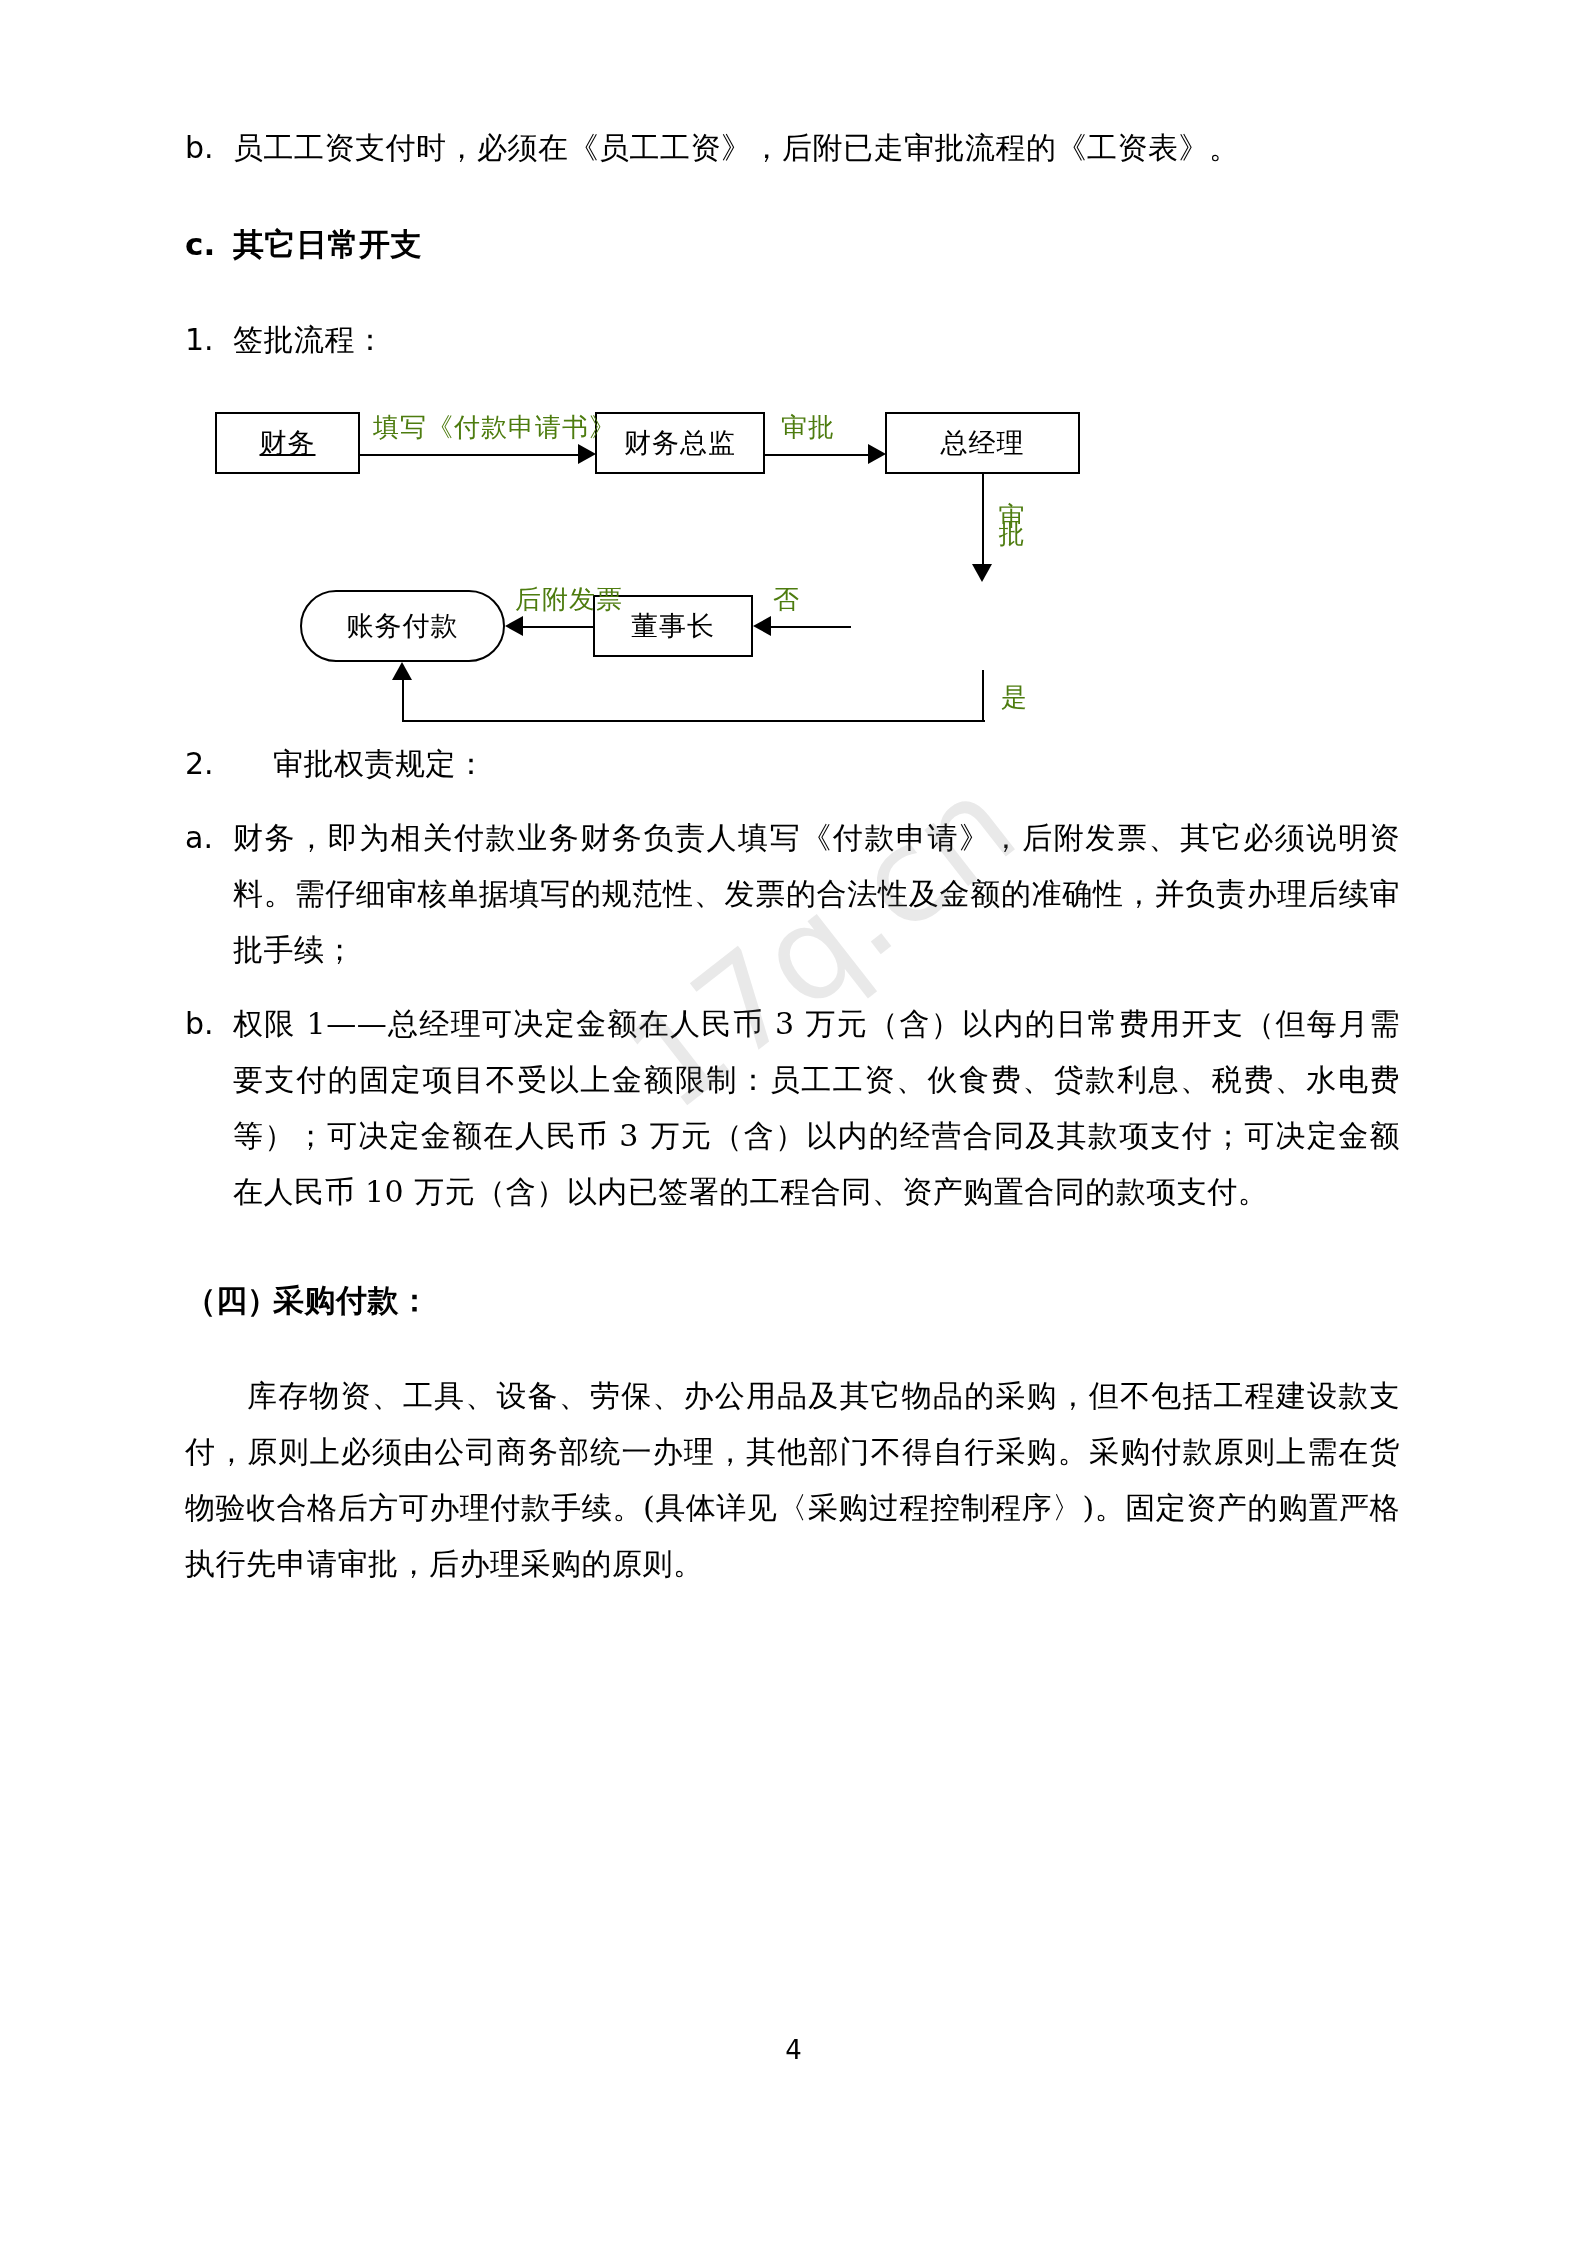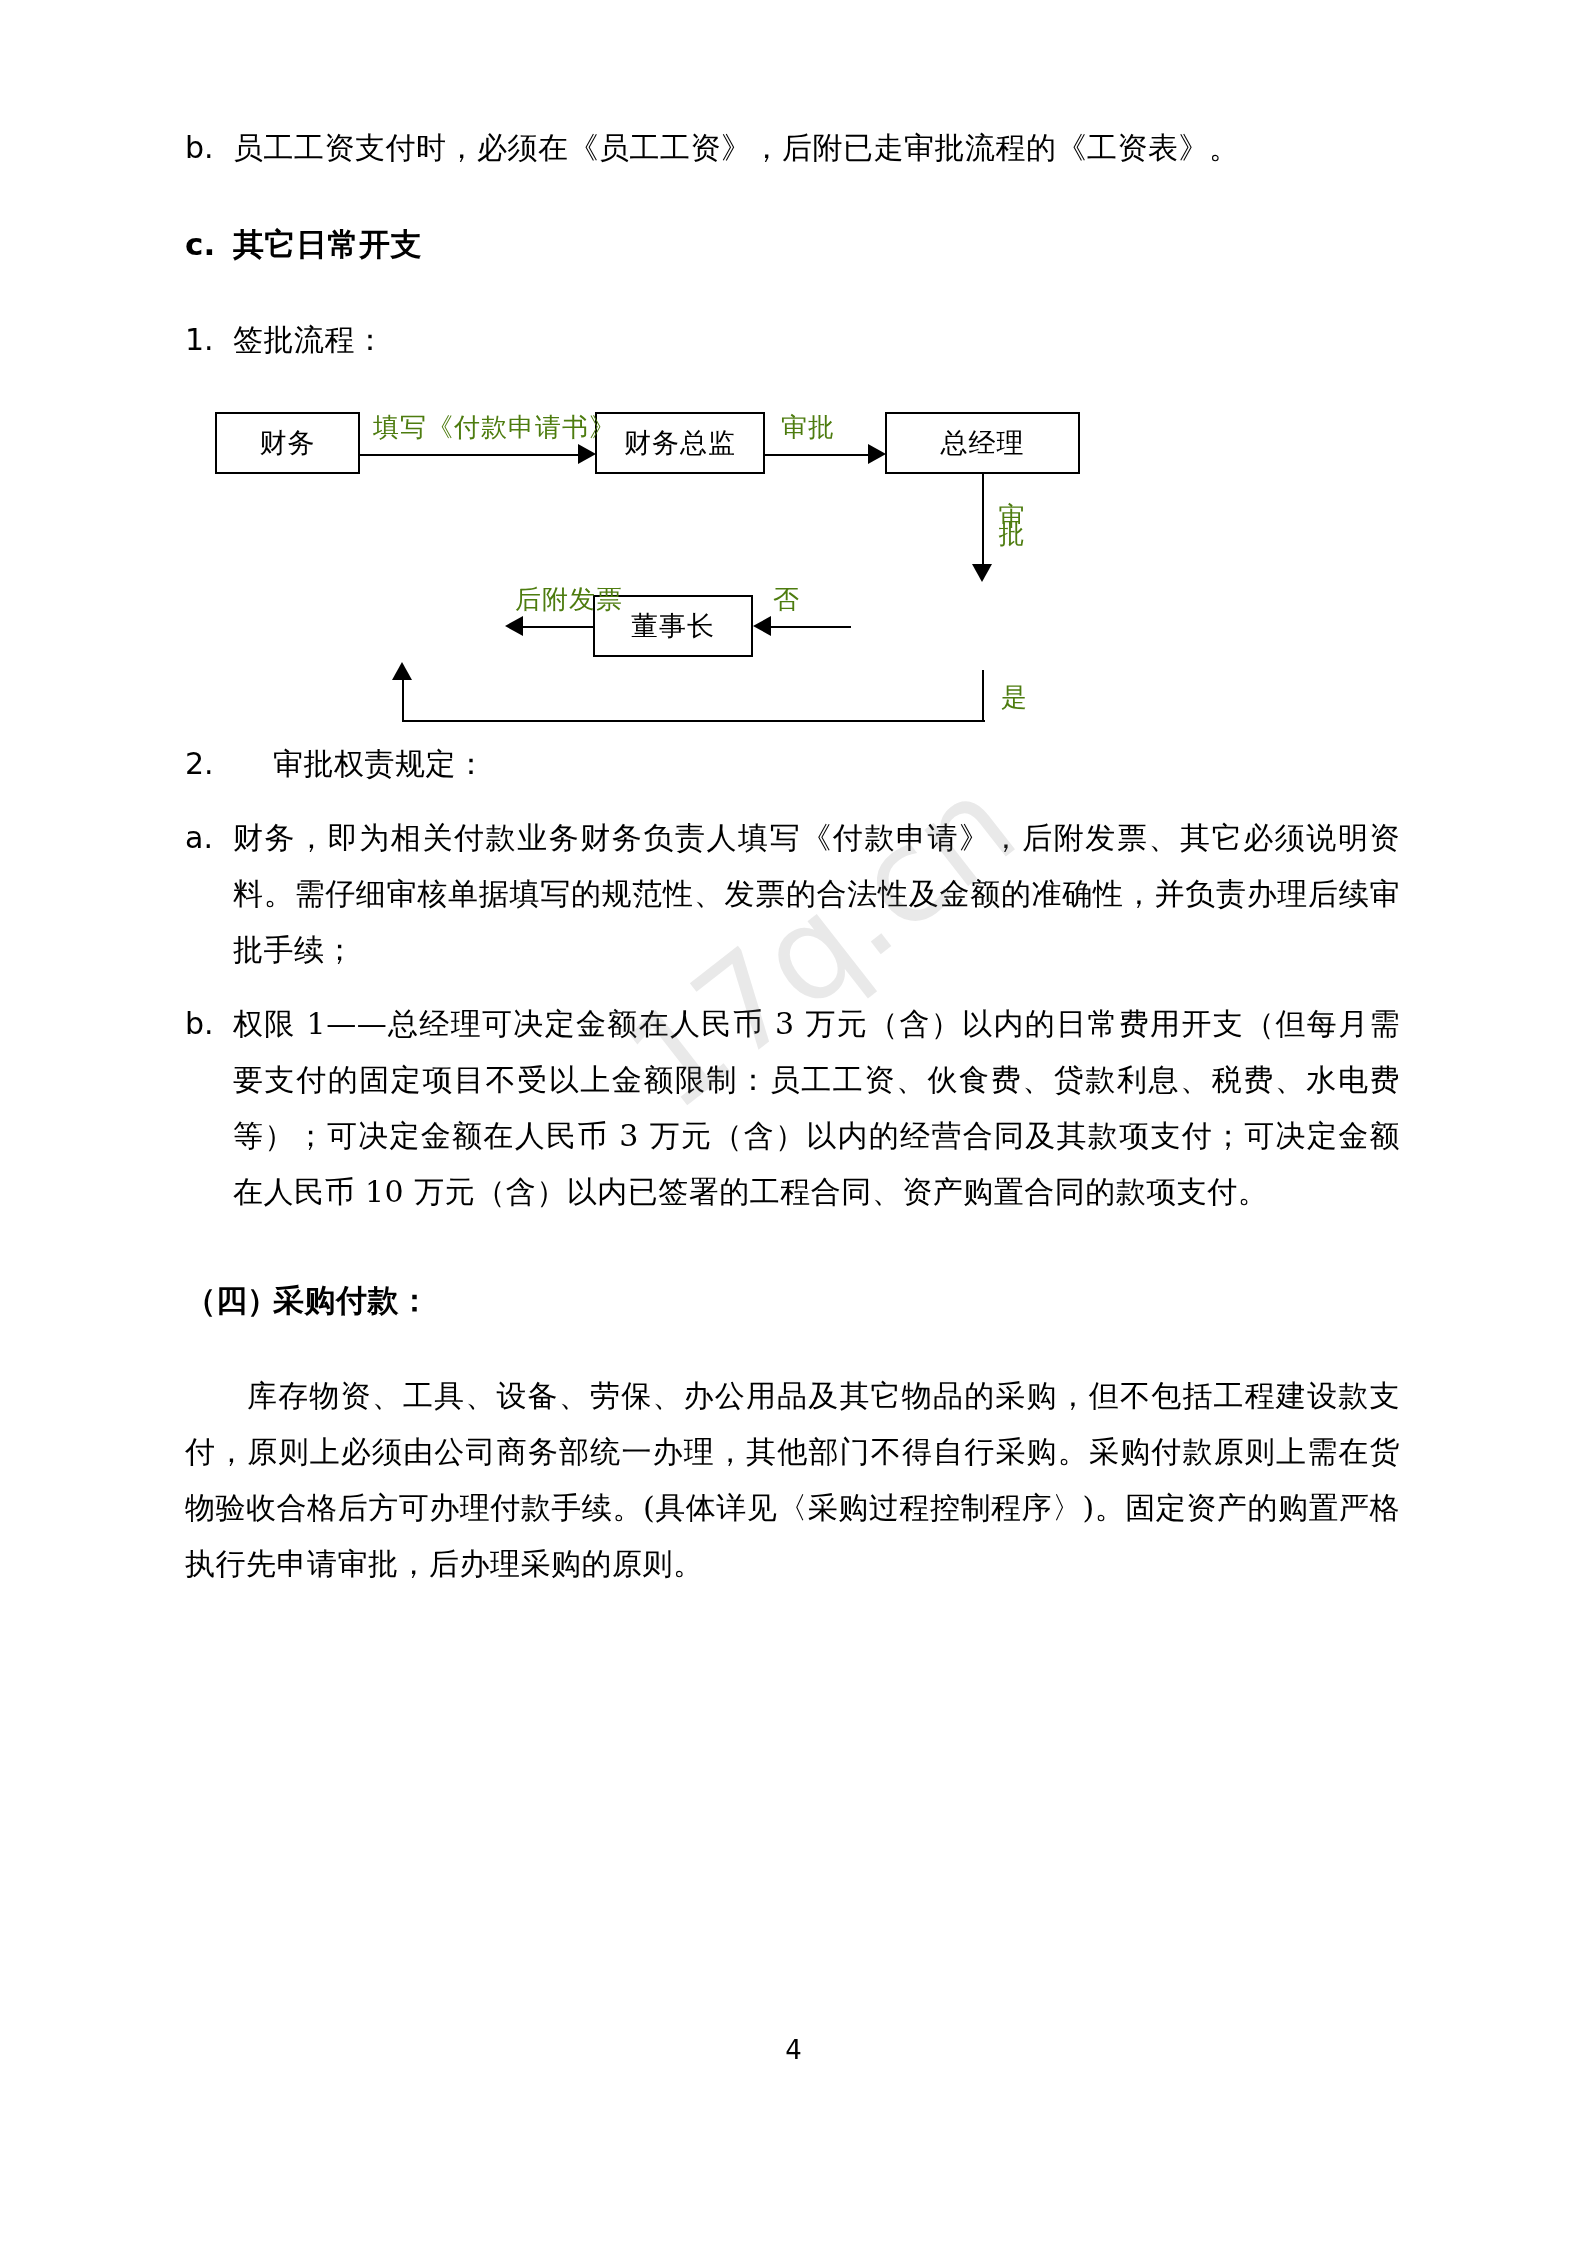--- a/index.html
+++ b/index.html
@@ -200,21 +200,21 @@
 
     <div class="spacer-sm"></div>
 
     <div class="list-row">
       <div class="marker">1.</div>
       <div class="body-text">签批流程：</div>
     </div>
 
     <div class="flow">
 
-      <div class="node" style="left:20px; top:20px; width:145px; height:62px;">
+      <div class="node" style="left:20px; top:20px; width:145px; height:62px;text-decoration:underline;">
         <span>财务</span>
       </div>
 
       <div class="node" style="left:400px; top:20px; width:170px; height:62px;align-items:center;">
         <span>财务总监</span>
       </div>
 
       <div class="node" style="left:690px; top:20px; width:195px; height:62px;">
         <span>总经理</span>
       </div>
@@ -229,20 +229,23 @@
 
       <div class="line-v" style="left:787px; top:82px; height:94px;"></div>
       <div class="arrow down" style="left:777px; top:172px;"></div>
       <div class="edge-label vert" style="left:800px; top:88px;">审 批</div>
 
 
       <div class="node" style="left:398px; top:203px; width:160px; height:62px;">
         <span>董事长</span>
       </div>
 
+      <div class="node rounded" style="left:105px; top:198px; width:205px; height:72px;">
+        <span>账务付款</span>
+      </div>
 
       <div class="line-h" style="left:574px; top:234px; width:82px;"></div>
       <div class="arrow left" style="left:558px; top:224px;"></div>
       <div class="edge-label" style="left:578px; top:190px;">否</div>
 
       <div class="line-h" style="left:326px; top:234px; width:72px;"></div>
       <div class="arrow left" style="left:310px; top:224px;"></div>
       <div class="edge-label" style="left:320px; top:190px;">后附发票</div>
 
       <div class="line-v" style="left:787px; top:278px; height:52px;"></div>

